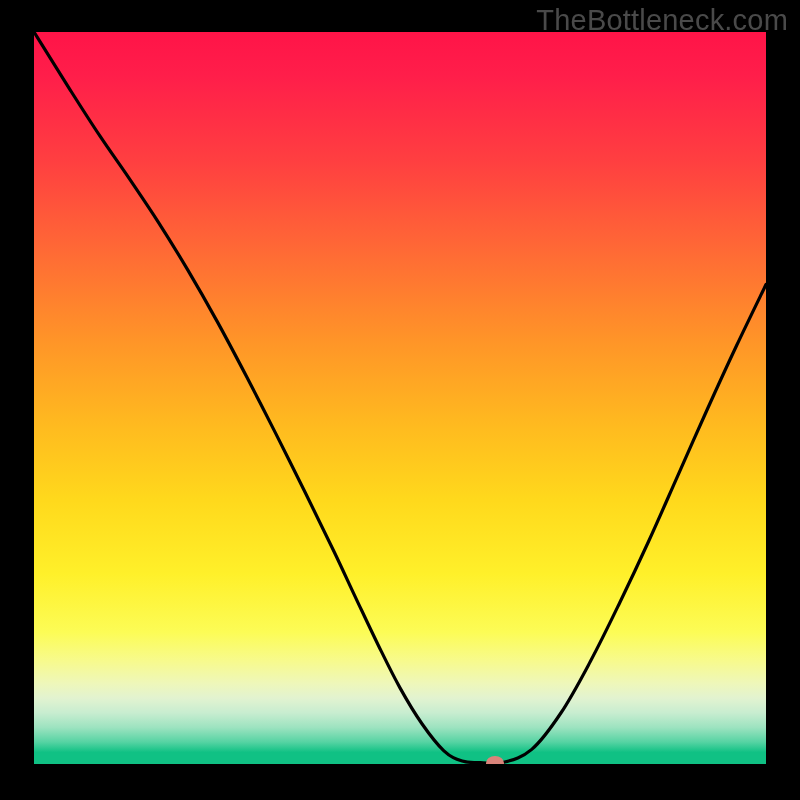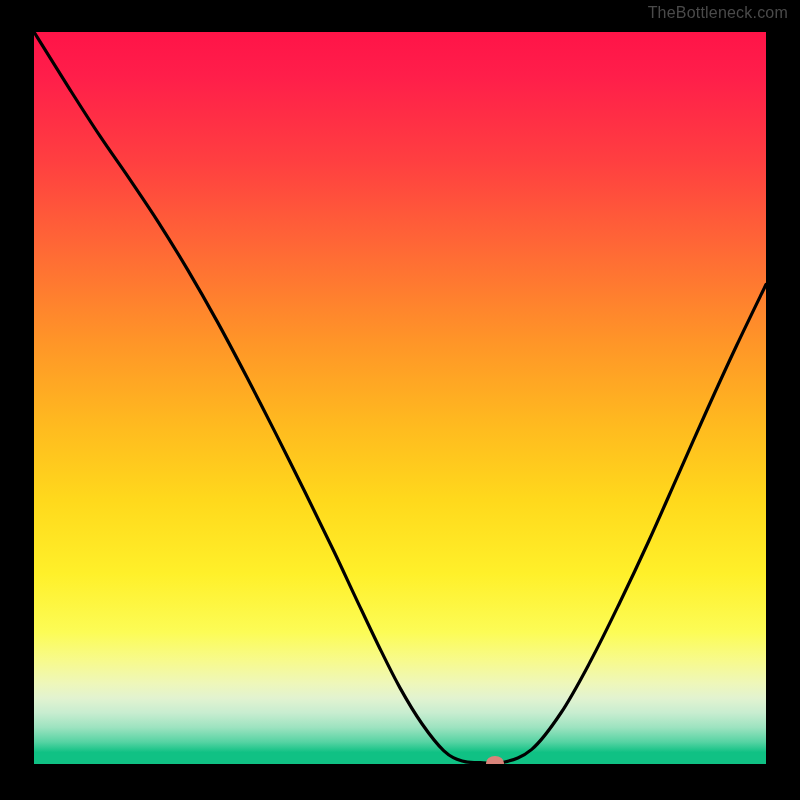--- a/index.html
+++ b/index.html
@@ -9,21 +9,21 @@
     background: #000;
     position: relative;
     font-family: Arial, Helvetica, sans-serif;
     overflow: hidden;
   }
   .watermark {
     position: absolute;
     top: 4px;
     right: 12px;
     color: #4a4a4a;
-    font-size: 16px;
+    font-size: 29px;
     font-weight: 400;
     letter-spacing: 0.2px;
     z-index: 10;
   }
   .plot-area {
     position: absolute;
     left: 34px;
     top: 32px;
     width: 732px;
     height: 732px;

